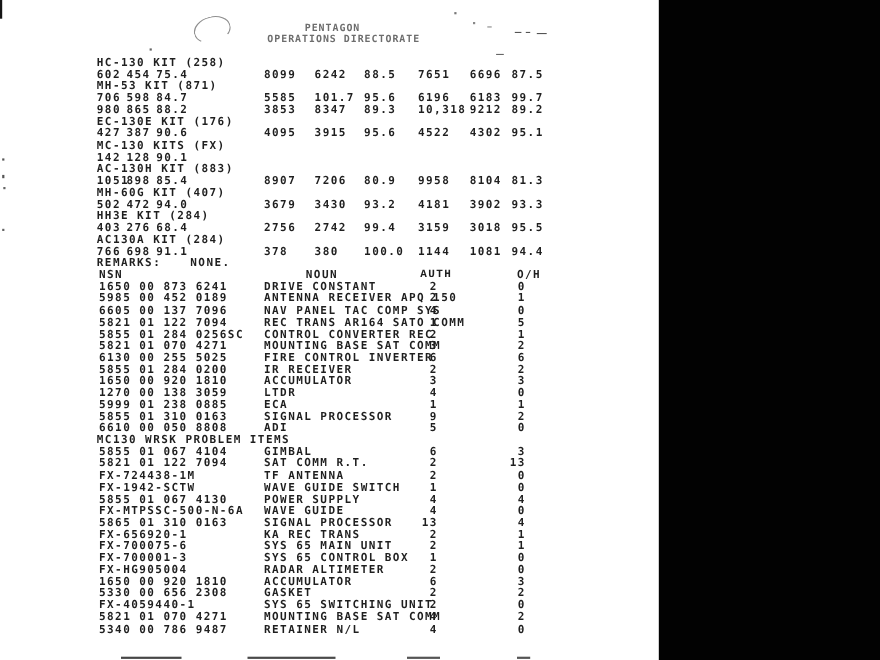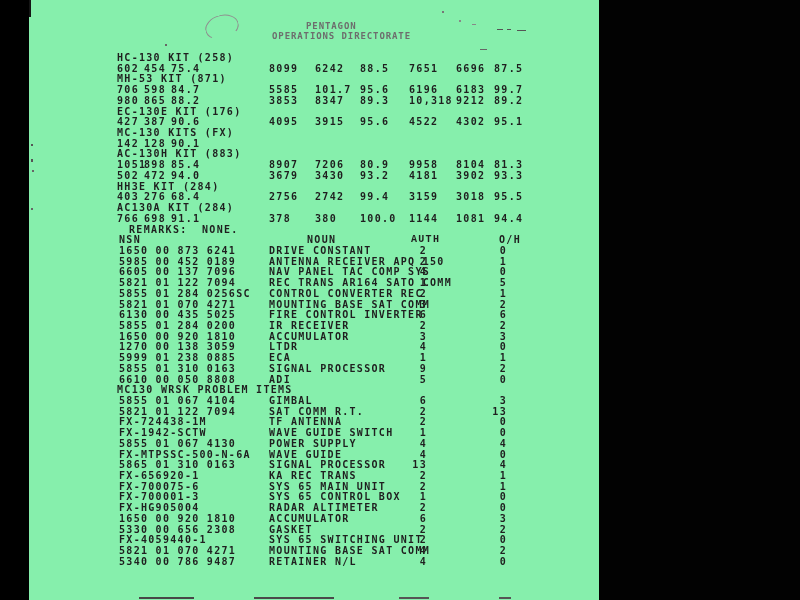--- a/index.html
+++ b/index.html
@@ -1,30 +1,30 @@
 <!DOCTYPE html>
 <html><head>
 <meta charset="utf-8">
 <style>
   html,body{margin:0;padding:0;background:#000;}
   .screen{position:relative;width:800px;height:600px;background:#000;overflow:hidden;}
-  .sheet{position:absolute;left:0;top:0;width:599px;height:600px;background:#86efac;
+  .sheet{position:absolute;left:0;top:0;width:599px;height:600px;background:#ffffff;
          color:#1f1f1f;font-family:"DejaVu Sans Mono",monospace;font-weight:700;
-         font-size:10px;letter-spacing:1.3px;margin-left:29px;}
+         font-size:10px;letter-spacing:1.3px;}
   .void{position:absolute;left:599px;top:0;width:201px;height:600px;background:#020202;}
   .hdr{position:absolute;color:#6d6d6d;font-size:9px;letter-spacing:0.9px;white-space:nowrap;}
   .hl1{left:277px;top:21px;}
   .hl2{left:243px;top:31px;}
   .lines{position:absolute;left:88px;top:52px;width:512px;}
   .ln{position:relative;height:10.72px;white-space:nowrap;}
   .v{position:absolute;top:0;}
   .nm{left:0;}
   .c0{left:0;}.c1{left:27px;text-align:center;}.c2{left:54px;}.c3{left:152px;}.c4{left:198px;}
   .c5{left:243px;}.c6{left:292px;}.c7{left:339px;}.c8{left:377px;}
-  .rem-l{left:12px;}.rem-v{left:85px;}
+  .rem-l{left:0;}.rem-v{left:85px;}
   .ttl{left:0;}
   .h-nsn{left:2px;}.h-noun{left:190px;}.h-auth{left:294px;font-family:Liberation Mono, monospace;}.h-oh{left:382px;}
   .nsn{left:2px;text-align:right;}.noun{left:152px;}
   .auth{left:268px;width:42px;text-align:right;}
   .oh{left:348px;width:42px;text-align:right;}
   .mark{position:absolute;}
   .edge{left:0;top:0;width:2px;height:17px;background:#151515;}
   .pen-circle{left:176px;top:15px;width:32px;height:22px;border:1.5px solid #8f8f8f;
               border-bottom-color:transparent;border-radius:50%;transform:rotate(-15deg);}
   .s1{left:413px;top:11px;width:2px;height:2px;background:#777;}
@@ -130,20 +130,23 @@
           <span class="v c2">85.4</span>
           <span class="v c3">8907</span>
           <span class="v c4">7206</span>
           <span class="v c5">80.9</span>
           <span class="v c6">9958</span>
           <span class="v c7">8104</span>
           <span class="v c8">81.3</span>
         </div>
 
       <div class="ln">
+          <span class="v nm">MH-60G KIT (407)</span>
+        </div>
+      <div class="ln">
           <span class="v c0">502</span>
           <span class="v c1">472</span>
           <span class="v c2">94.0</span>
           <span class="v c3">3679</span>
           <span class="v c4">3430</span>
           <span class="v c5">93.2</span>
           <span class="v c6">4181</span>
           <span class="v c7">3902</span>
           <span class="v c8">93.3</span>
         </div>
@@ -221,21 +224,21 @@
           <span class="v auth">2</span>
           <span class="v oh">1</span>
         </div>
       <div class="ln">
           <span class="v nsn">5821 01 070 4271</span>
           <span class="v noun">MOUNTING BASE SAT COMM</span>
           <span class="v auth">3</span>
           <span class="v oh">2</span>
         </div>
       <div class="ln">
-          <span class="v nsn">6130 00 435 5025</span>
+          <span class="v nsn">6130 00 255 5025</span>
           <span class="v noun">FIRE CONTROL INVERTER</span>
           <span class="v auth">6</span>
           <span class="v oh">6</span>
         </div>
       <div class="ln">
           <span class="v nsn">5855 01 284 0200</span>
           <span class="v noun">IR RECEIVER</span>
           <span class="v auth">2</span>
           <span class="v oh">2</span>
         </div>

